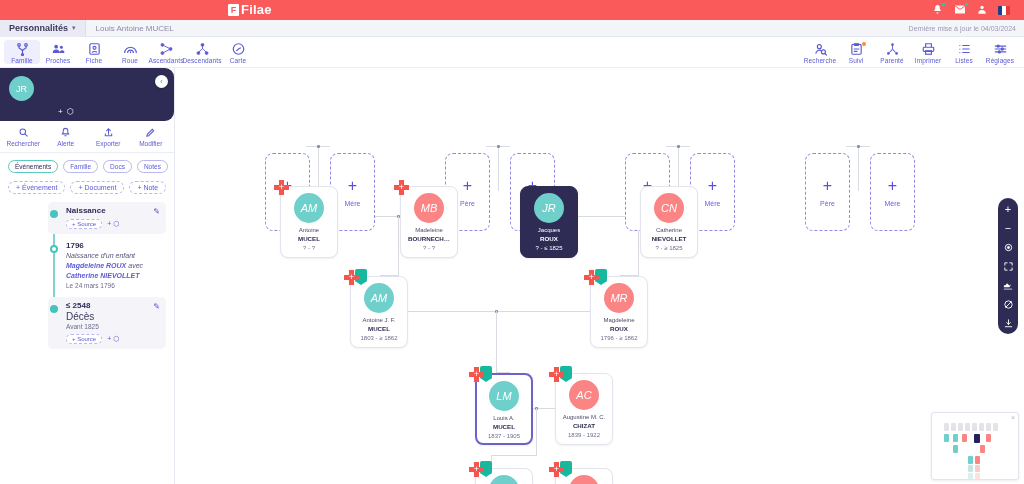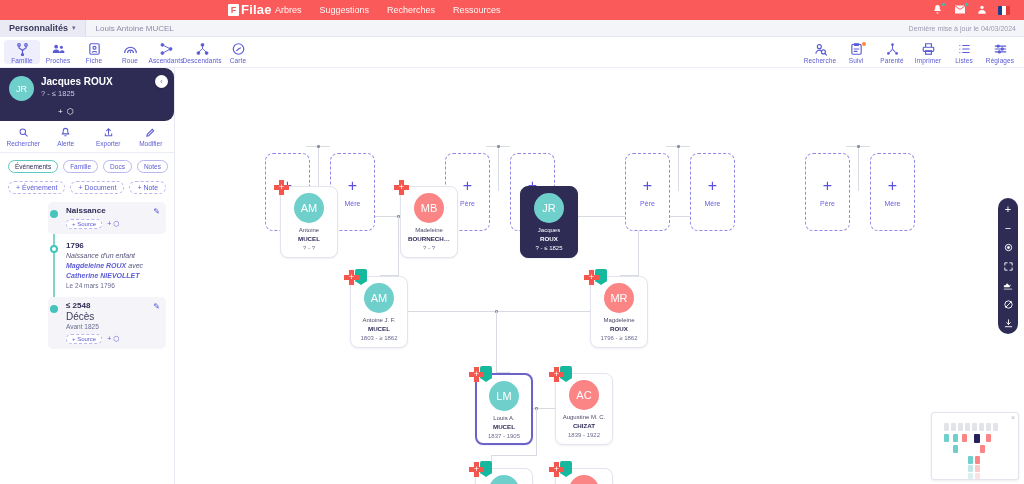--- a/index.html
+++ b/index.html
@@ -135,21 +135,21 @@
   .node { position:absolute; }
   .card {
     width:58px; height:72px; background:#fff; border:1px solid #e2e4ee; border-radius:8px;
     display:flex; flex-direction:column; align-items:center; padding-top:6px;
     box-shadow:0 1px 2px rgba(40,40,80,.07); cursor:pointer;
   }
   .card.sel { background:#2e2b55; border-color:#2e2b55; }
   .card.outlined { border:2px solid #6b63c9; }
   .card .ini {
     width:30px; height:30px; border-radius:50%; display:flex; align-items:center;
-    justify-content:center; color:#fff; font-size:11px;
+    justify-content:center; color:#fff; font-size:11px;font-style:italic;
   }
   .teal { background:#6fcfcb; }
   .pink { background:#fb8484; }
   .card .nm { font-size:6px; color:#4a4a6a; text-align:center; line-height:7.5px; margin-top:4px; }
   .card .nm b { font-size:6.2px; color:#2e2b55; }
   .card .dt { font-size:6px; color:#6b6b90; margin-top:2px; }
   .card.sel .nm, .card.sel .nm b, .card.sel .dt { color:#fff; }
   .badge-plus {
     position:absolute; left:-6px; top:-6px; width:15px; height:15px; z-index:3;
   }
@@ -195,26 +195,20 @@
 </head>
 <body>
 
 <div class="app">
 
   <div class="topbar">
     <div class="logo">
       <span class="logo-mark">F</span>
       <span class="logo-text">Filae</span>
     </div>
-    <div class="topnav">
-      <a href="#">Arbres</a>
-      <a href="#">Suggestions</a>
-      <a href="#">Recherches</a>
-      <a href="#">Ressources</a>
-    </div>
     <div class="topicons">
       <span class="ti">
         <svg width="11" height="11" viewBox="0 0 24 24" fill="#fff">
             <path d="M12 2a5 5 0 00-5 5v4l-2 3v1h14v-1l-2-3V7a5 5 0 00-5-5zm0 19a2.5 2.5 0 002.5-2.5h-5A2.5 2.5 0 0012 21z"></path>
           </svg>
         <i class="dot"></i>
       </span>
       <span class="ti">
         <svg width="12" height="11" viewBox="0 0 24 20" fill="#fff">
             <path d="M2 2h20v16H2z" opacity=".95"></path>
@@ -366,24 +360,20 @@
             <circle cx="10" cy="17" r="1.8" fill="#5b5bd6"></circle>
           </svg>
         <span>Réglages</span>
       </div>
     </div>
   </div>
 
   <div class="panel">
     <div class="panel-head">
       <div class="avatar-circ">JR</div>
-      <div>
-        <div class="ph-name">Jacques ROUX</div>
-        <div class="ph-dates">? - ≤ 1825</div>
-      </div>
       <div class="ph-tags" style="position:absolute;left:36px;top:36px;">
         <span>+</span>
         <span>⬡</span>
       </div>
       <div class="collapse-btn">‹</div>
     </div>
 
     <div class="panel-actions">
       <div class="pa">
         <svg width="11" height="11" viewBox="0 0 24 24" fill="none" stroke="#5b5bd6" stroke-width="2.2">
@@ -572,20 +562,27 @@
     </div>
 
     <div class="node" style="left:345px;top:118px;">
       <div class="card sel">
         <div class="ini teal">JR</div>
         <div class="nm"><span>Jacques</span><br><b>ROUX</b></div>
         <div class="dt">? - ≤ 1825</div>
       </div>
     </div>
 
+    <div class="node" style="left:465px;top:118px;">
+      <div class="card">
+        <div class="ini pink">CN</div>
+        <div class="nm"><span>Catherine</span><br><b>NIEVOLLET</b></div>
+        <div class="dt">? - ≥ 1825</div>
+      </div>
+    </div>
 
     <div class="node" style="left:175px;top:208px;">
       <div class="badge-green"></div>
       <div class="badge-plus">
           <span class="bg">+</span>
         </div>
       <div class="card">
         <div class="ini teal">AM</div>
         <div class="nm"><span>Antoine J. F.</span><br><b>MUCEL</b></div>
         <div class="dt">1803 - ≥ 1862</div>

